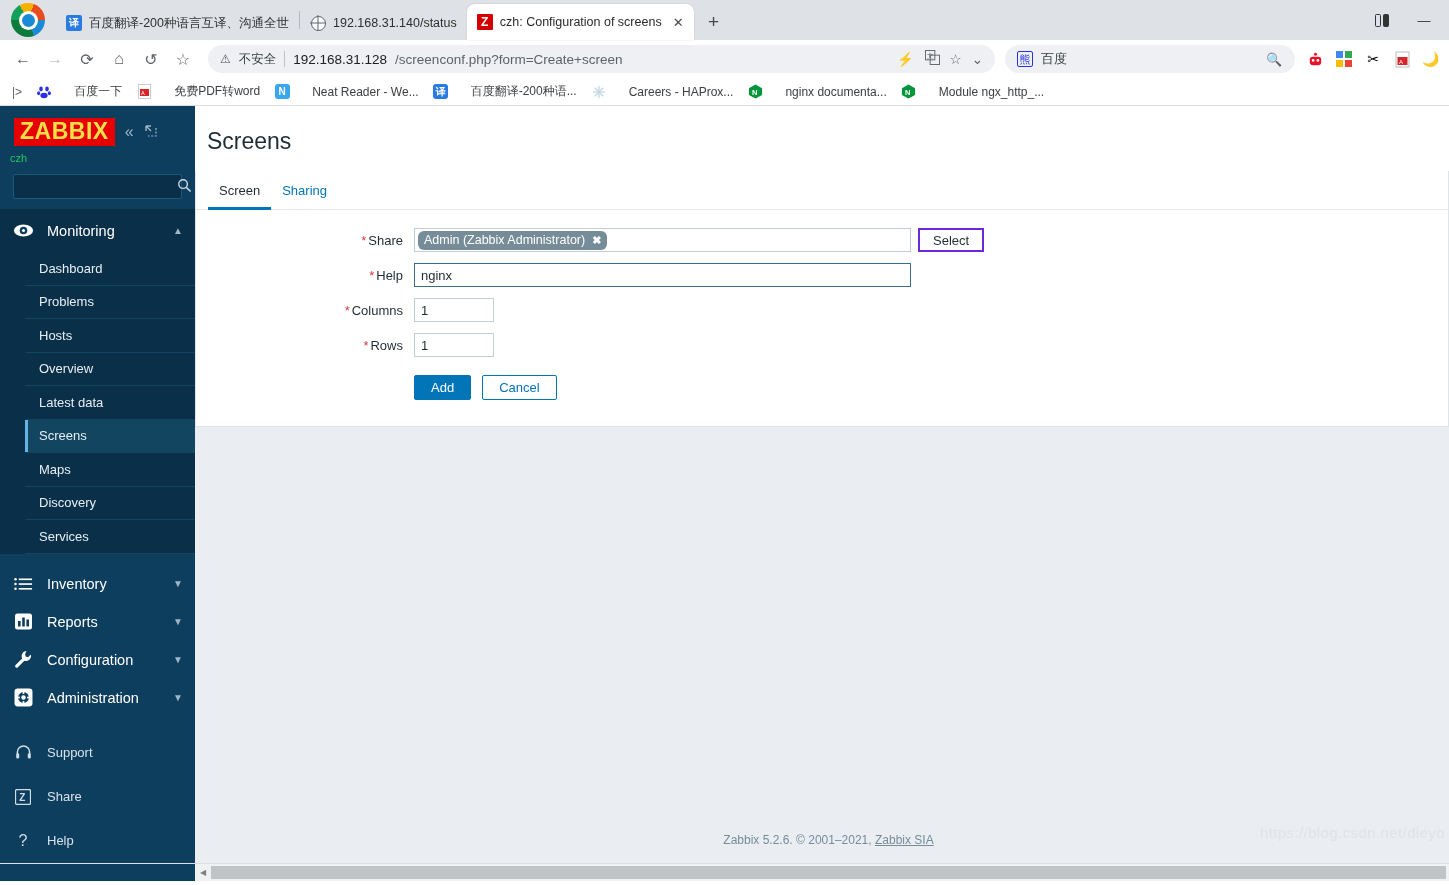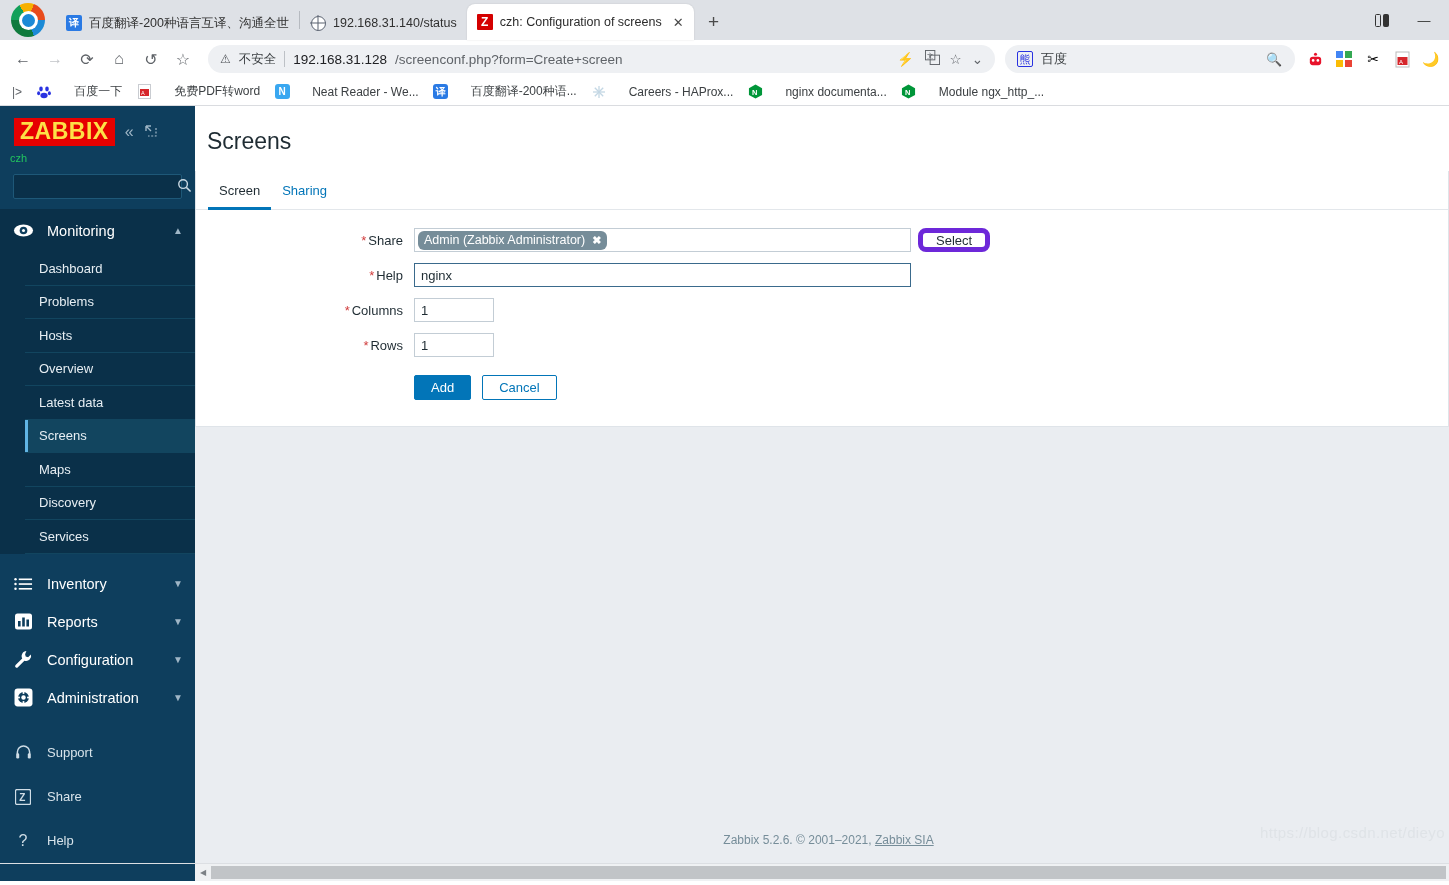--- a/index.html
+++ b/index.html
@@ -201,21 +201,21 @@
     width: 497px; height: 24px; border: 1px solid #c3cdd5; background: #fff;
     display: flex; align-items: center; padding: 0 3px;
   }
   .chip {
     background: #768d99; color: #fff; font-size: 12.5px; height: 19px;
     display: flex; align-items: center; gap: 7px; padding: 0 6px; border-radius: 6px;
   }
   .chip-x { font-size: 11px; font-weight: 700; cursor: pointer; }
   .btn-select {
     margin-left: 7px; height: 24px; padding: 0 13px; background: #fff;
-    border: 5px solid #6d28d9; border-radius: 8px; font-size: 13px; color: #1f2c33;
+    border: 2px solid #6d28d9; border-radius: 0; font-size: 13px; color: #1f2c33;
     cursor: pointer; font-family: "Liberation Sans", sans-serif;
   }
   .text-input {
     width: 497px; height: 24px; border: 1px solid #3a6a8c; background: #fff;
     font-size: 13px; color: #1f2c33; padding: 0 6px; outline: 0;
     font-family: "Liberation Sans", sans-serif;
   }
   .num-input {
     width: 80px; height: 24px; border: 1px solid #c3cdd5; background: #fff;
     font-size: 13px; color: #1f2c33; padding: 0 6px; outline: 0;

